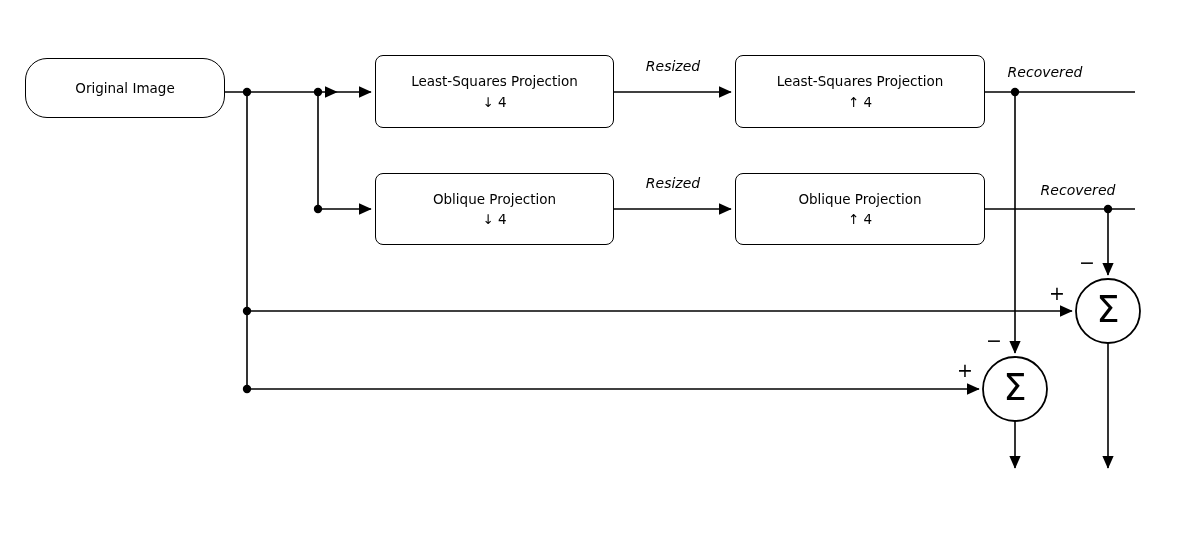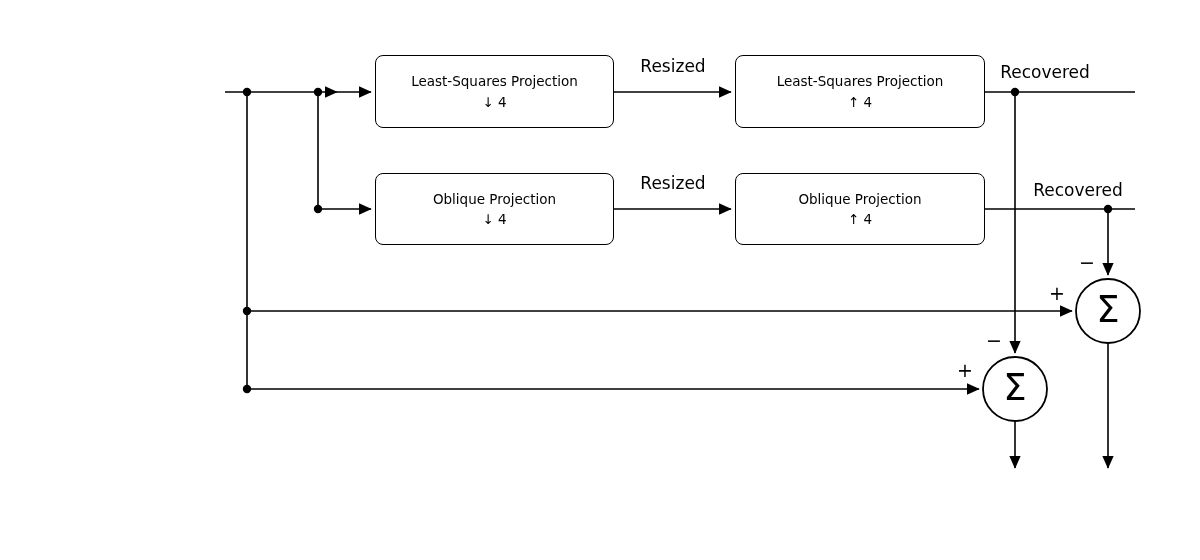--- a/index.html
+++ b/index.html
@@ -22,23 +22,24 @@
     align-items: center;
     justify-content: center;
     font-size: 13.5px;
     line-height: 1.5;
     text-align: center;
     box-sizing: border-box;
   }
   .edge-label {
     position: absolute;
     transform: translate(-50%, -50%);
-    font-size: 17px;
+    font-size: 14px;
     white-space: nowrap;
     background: transparent;
+    font-style: italic;
   }
   .op-sign {
     position: absolute;
     transform: translate(-50%, -50%);
     font-size: 19px;
     line-height: 1;
   }
   .sigma {
     position: absolute;
     transform: translate(-50%, -54%);
@@ -83,20 +84,23 @@
     <circle cx="318" cy="209" r="4.2" fill="#000"></circle>
     <circle cx="247" cy="311" r="4.2" fill="#000"></circle>
     <circle cx="247" cy="389" r="4.2" fill="#000"></circle>
     <circle cx="1015" cy="92" r="4.2" fill="#000"></circle>
     <circle cx="1108" cy="209" r="4.2" fill="#000"></circle>
 
     <circle cx="1108" cy="311" r="32" fill="#fff" stroke="#000" stroke-width="1.8"></circle>
     <circle cx="1015" cy="389" r="32" fill="#fff" stroke="#000" stroke-width="1.8"></circle>
   </svg>
 
+  <div class="node" style="left:25px; top:58px; width:200px; height:60px; border-radius:22px;">
+    <span>Original Image</span>
+  </div>
 
   <div class="node" style="left:375px; top:55px; width:239px; height:73px; border-radius:8px;">
     <span>Least-Squares Projection</span>
     <span>↓ 4</span>
   </div>
 
   <div class="node" style="left:375px; top:173px; width:239px; height:72px; border-radius:8px;">
     <span>Oblique Projection</span>
     <span>↓ 4</span>
   </div>

